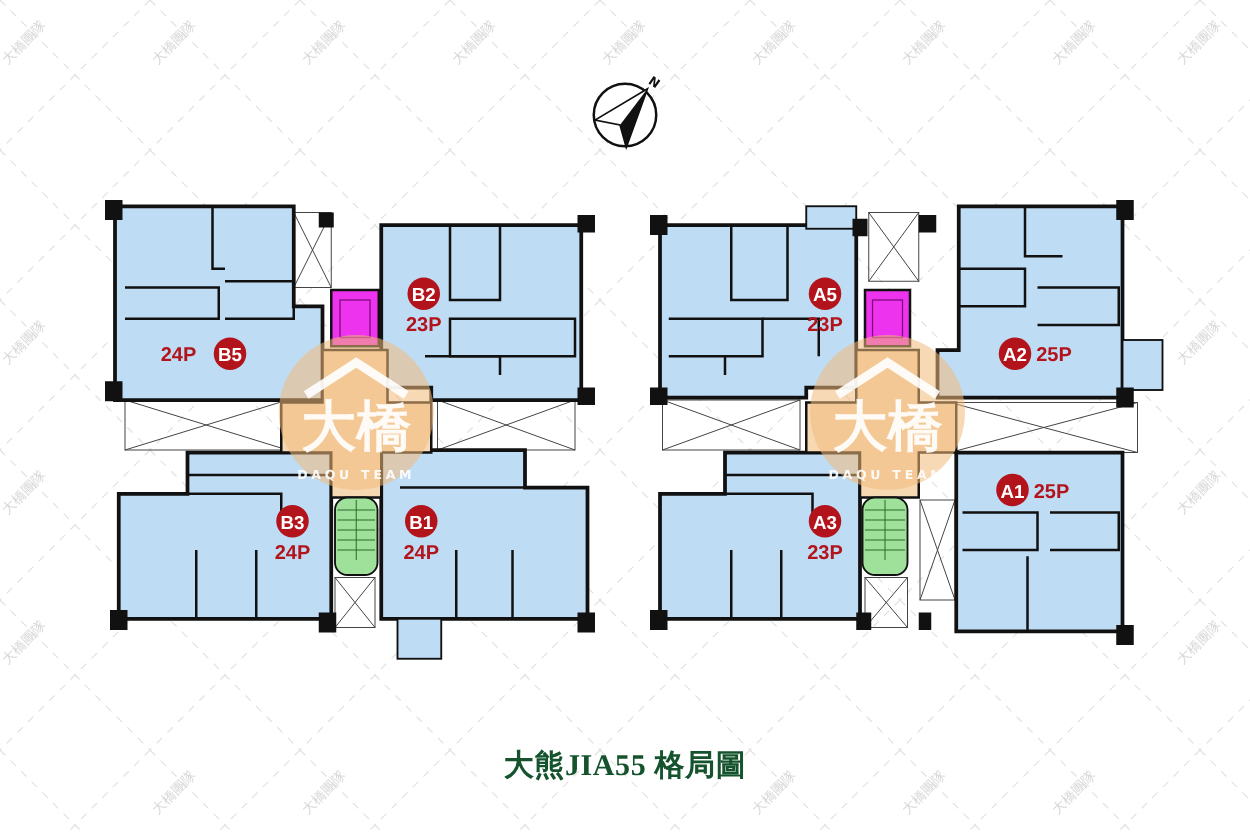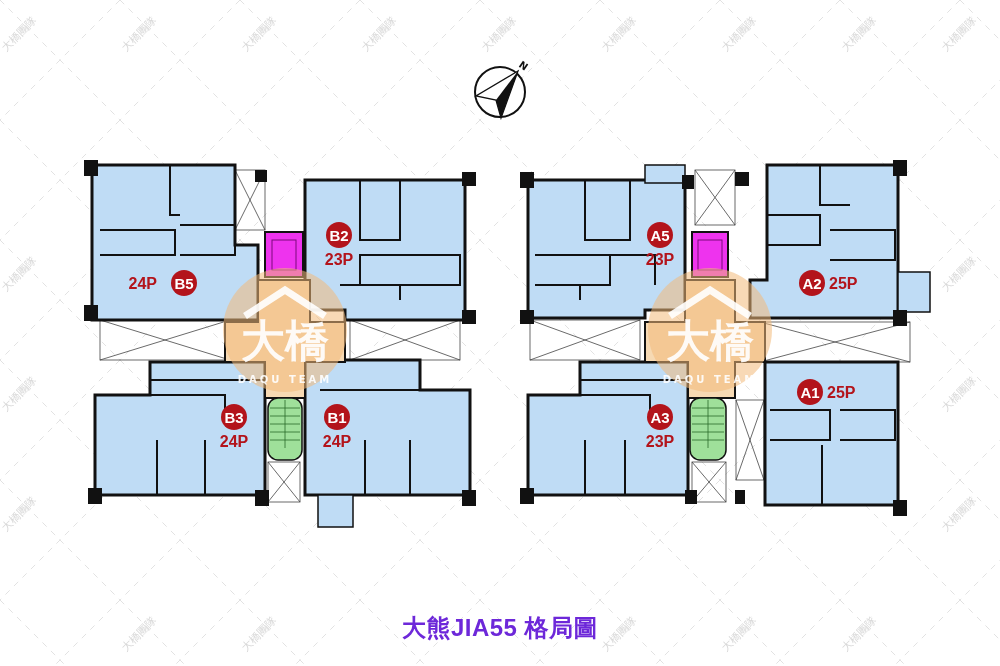--- a/index.html
+++ b/index.html
@@ -1,19 +1,19 @@
 <!DOCTYPE html>
 <html><head>
 <meta charset="utf-8">
 <style>
   html, body { margin:0; padding:0; background:#ffffff; }
   body { width:1000px; height:666px; position:relative; overflow:hidden; font-family:"Liberation Sans", sans-serif; }
   .wm-layer { position:absolute; left:0; top:0; width:1000px; height:666px; pointer-events:none; }
   .plan { position:absolute; left:0; top:0; width:1000px; height:666px; }
-  .title { position:absolute; left:0; width:1000px; top:612px; text-align:center; font-family:Liberation Sans, sans-serif; font-weight:bold; font-size:24px; color:#6d28d9; letter-spacing:0.5px; }
+  .title { position:absolute; left:0; width:1000px; top:596px; text-align:center; font-family:Liberation Serif, serif; font-weight:bold; font-size:24px; color:#14532d; letter-spacing:0.5px; }
   .compass { position:absolute; left:470px; top:56px; width:64px; height:64px; }
   .unit-label { font-family:"Liberation Sans", sans-serif; font-weight:bold; }
 </style>
 </head>
 <body>
 
 <svg class="wm-layer" viewBox="0 0 1000 666" xmlns="http://www.w3.org/2000/svg">
   <defs>
     <pattern id="wm" x="0" y="0" width="120" height="120" patternUnits="userSpaceOnUse">
       <line x1="0" y1="0" x2="120" y2="120" stroke="#e2e2e2" stroke-width="1" stroke-dasharray="6,6"></line>

